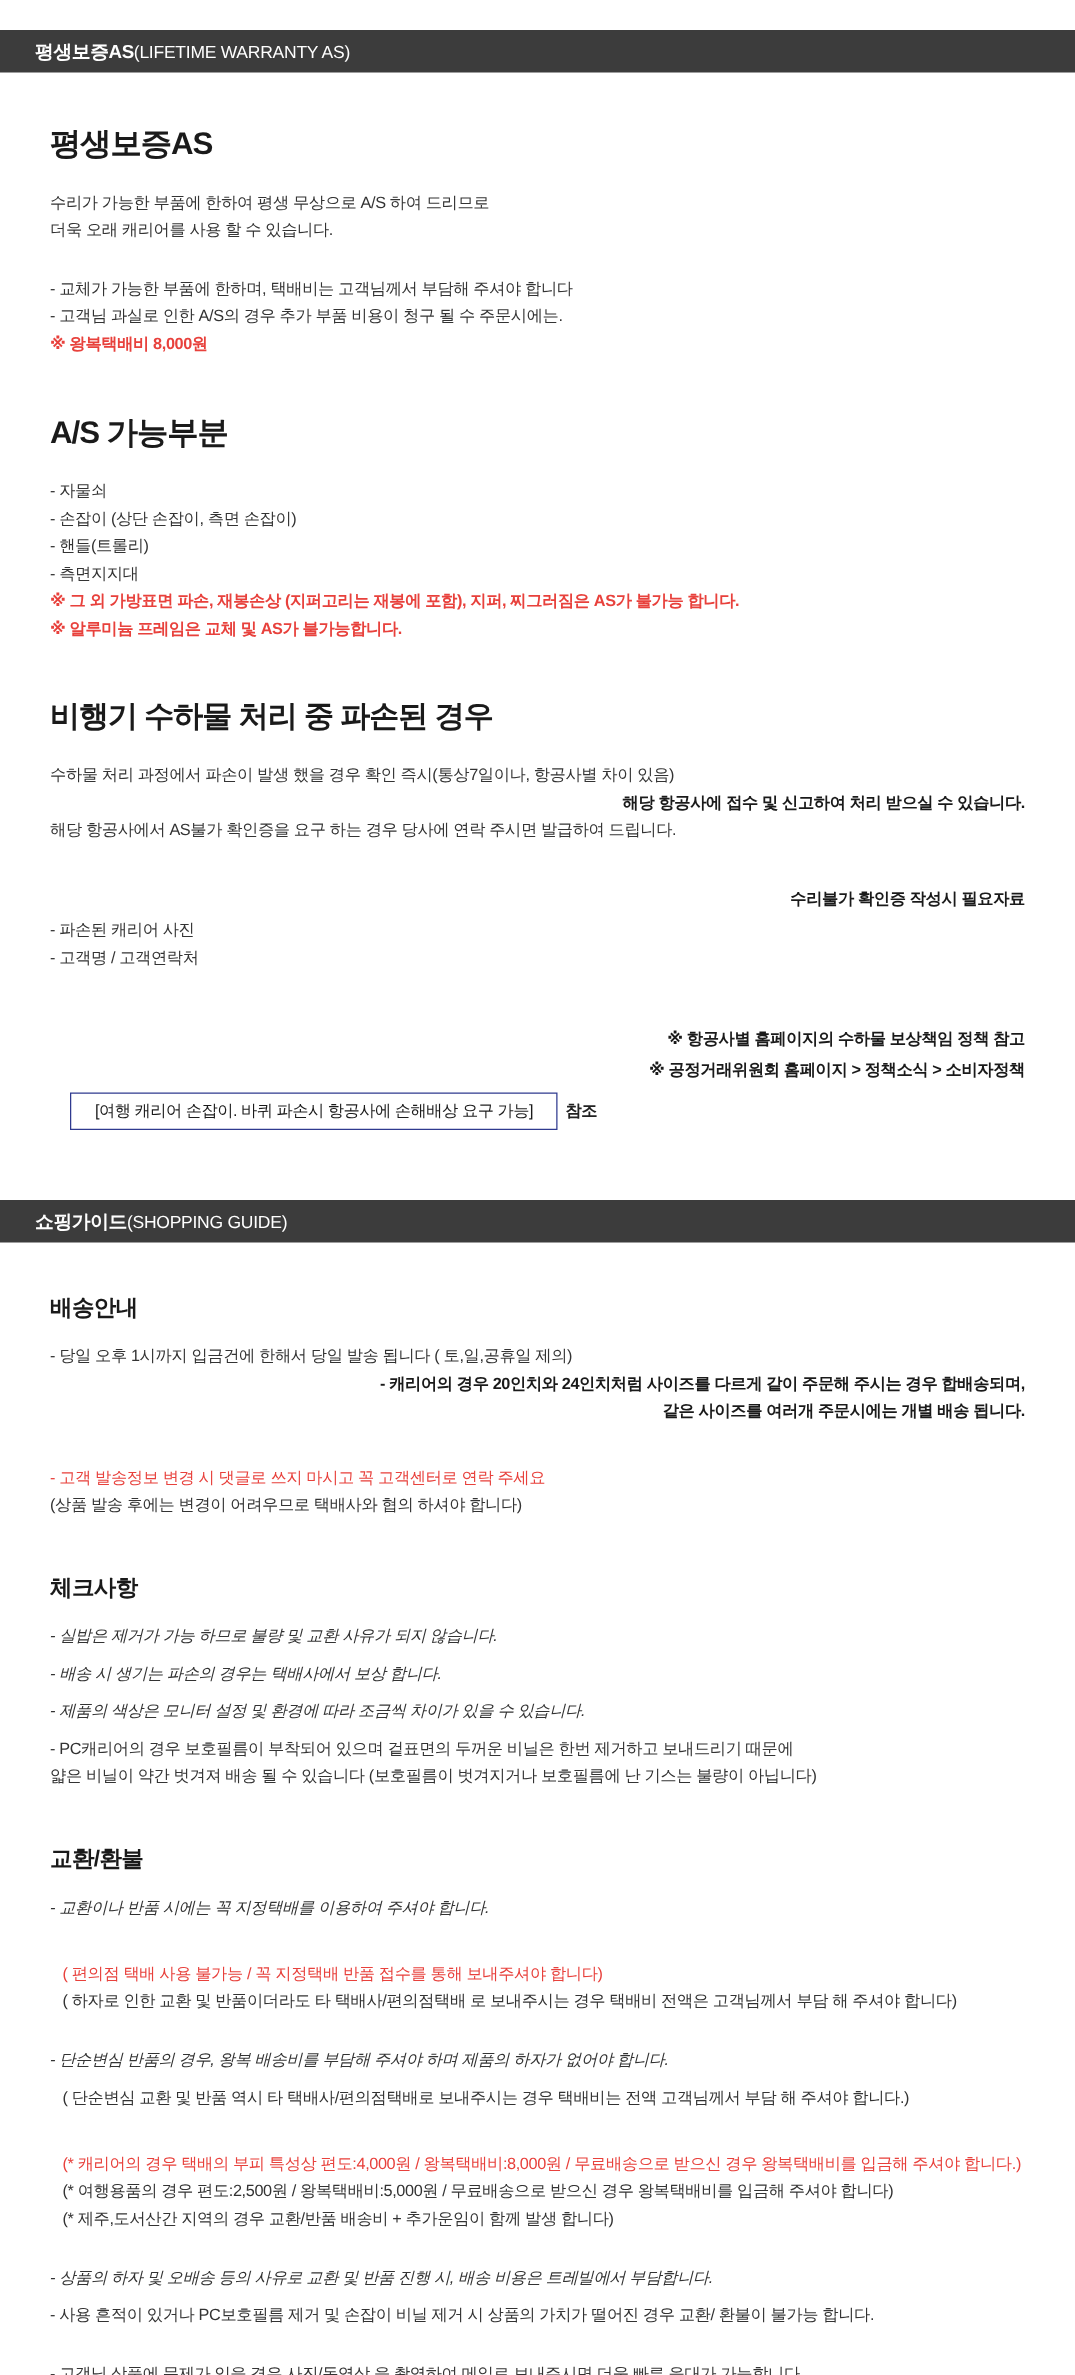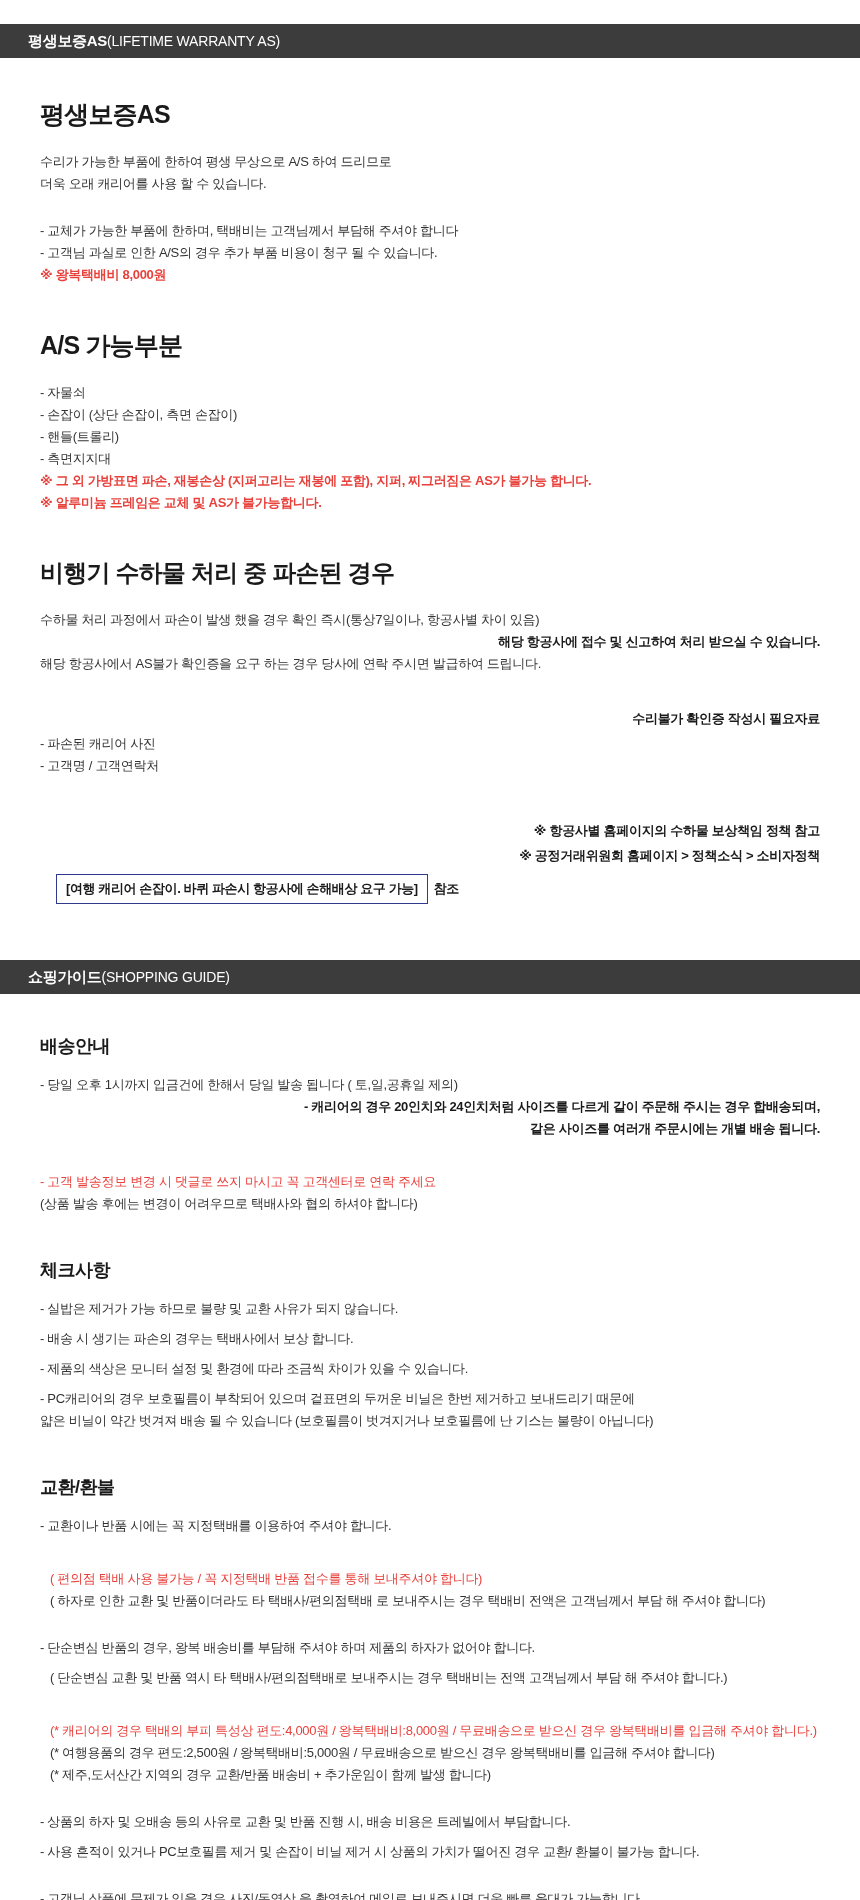--- a/index.html
+++ b/index.html
@@ -68,35 +68,35 @@
   }
 
   p.line, div.line {
     margin: 0 0 4px 0;
     font-size: 13px;
     line-height: 21px;
     letter-spacing: -0.3px;
     color: #333333;
   }
   .line.tight { margin-bottom: 1px; }
-  .line.gap-s { margin-bottom: 9px; }
+  .line.gap-s { margin-bottom: 9px; font-style: italic; }
   .line.bold  { font-weight: bold; color: #1a1a1a; text-align: right; }
   .line.red   { color: #e8413c; margin-top: 32px; }
   .line.red-b { color: #e8413c; font-weight: bold; }
   .line.indent { padding-left: 10px; }
   .spacer-22 { height: 22px; }
   .spacer-30 { height: 30px; }
   .spacer-40 { height: 40px; }
 
   .note-box {
     display: inline-block;
     border: 1px solid #2f3a8f;
-    padding: 5px 9px;
+    padding: 5px 19px;
     font-size: 13px;
-    font-weight: bold;
+    font-weight: normal;
     letter-spacing: -0.4px;
     color: #1a1a1a;
     margin-top: 4px;
   }
   .note-box-wrap {
     padding-left: 16px;
     font-size: 13px;
     font-weight: bold;
   }
   .note-box-wrap .after { margin-left: 6px; letter-spacing: -0.4px; }
@@ -127,21 +127,21 @@
 
     <div class="blk">
       <h2 class="head">평생보증AS</h2>
 
       <p class="line tight">수리가 가능한 부품에 한하여 평생 무상으로 A/S 하여 드리므로</p>
       <p class="line">더욱 오래 캐리어를 사용 할 수 있습니다.</p>
 
       <div class="spacer-22"></div>
 
       <p class="line tight">- 교체가 가능한 부품에 한하며, 택배비는 고객님께서 부담해 주셔야 합니다</p>
-      <p class="line tight">- 고객님 과실로 인한 A/S의 경우 추가 부품 비용이 청구 될 수 있습니다.</p>
+      <p class="line tight">- 고객님 과실로 인한 A/S의 경우 추가 부품 비용이 청구 될 수 주문시에는.</p>
       <p class="line red-b">※ 왕복택배비 8,000원</p>
     </div>
 
     <div class="blk">
       <h2 class="head">A/S 가능부분</h2>
       <p class="line tight">- 자물쇠</p>
       <p class="line tight">- 손잡이 (상단 손잡이, 측면 손잡이)</p>
       <p class="line tight">- 핸들(트롤리)</p>
       <p class="line tight">- 측면지지대</p>
       <p class="line red-b tight">※ 그 외 가방표면 파손, 재봉손상 (지퍼고리는 재봉에 포함), 지퍼, 찌그러짐은 AS가 불가능 합니다.</p>

